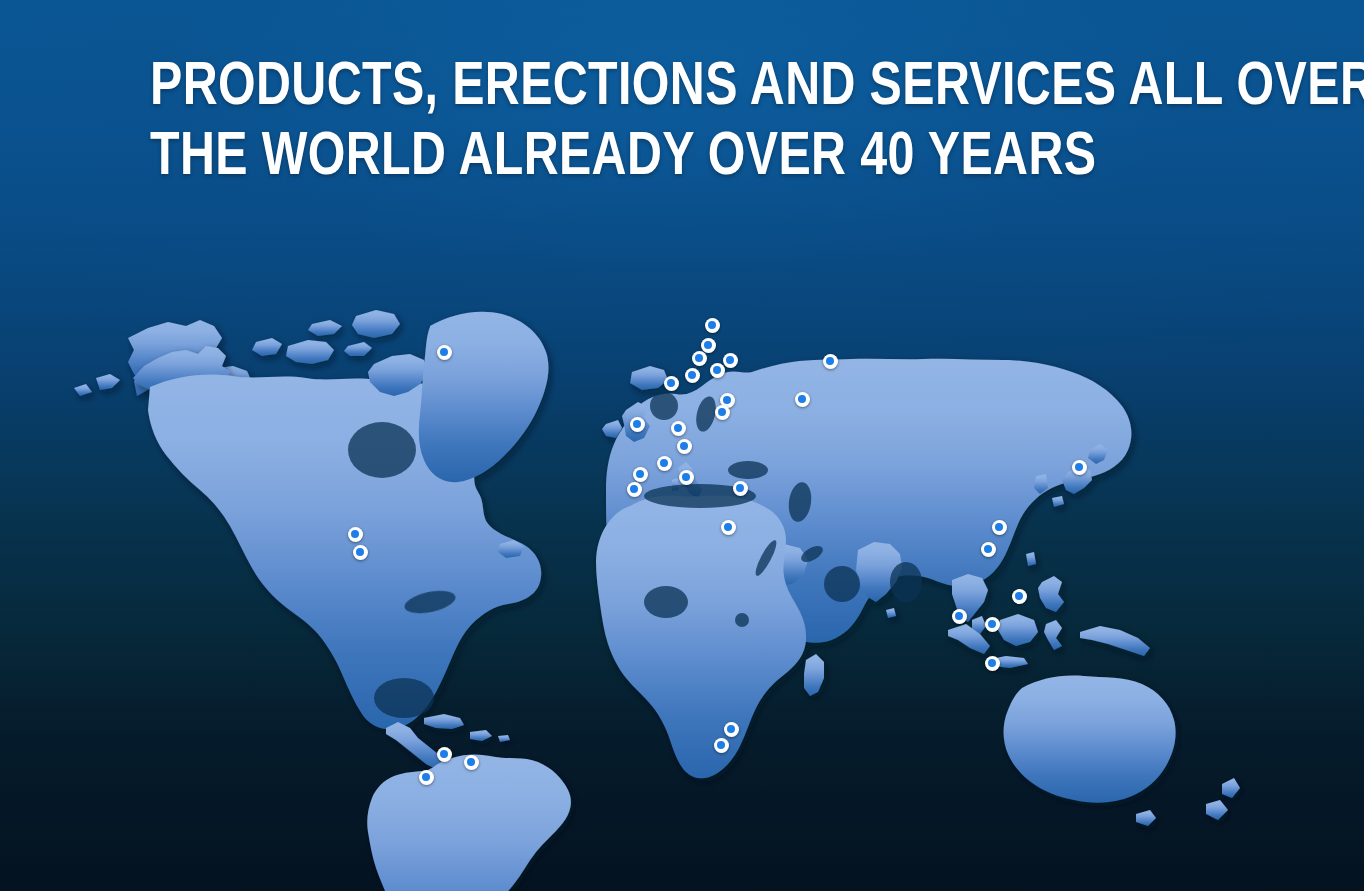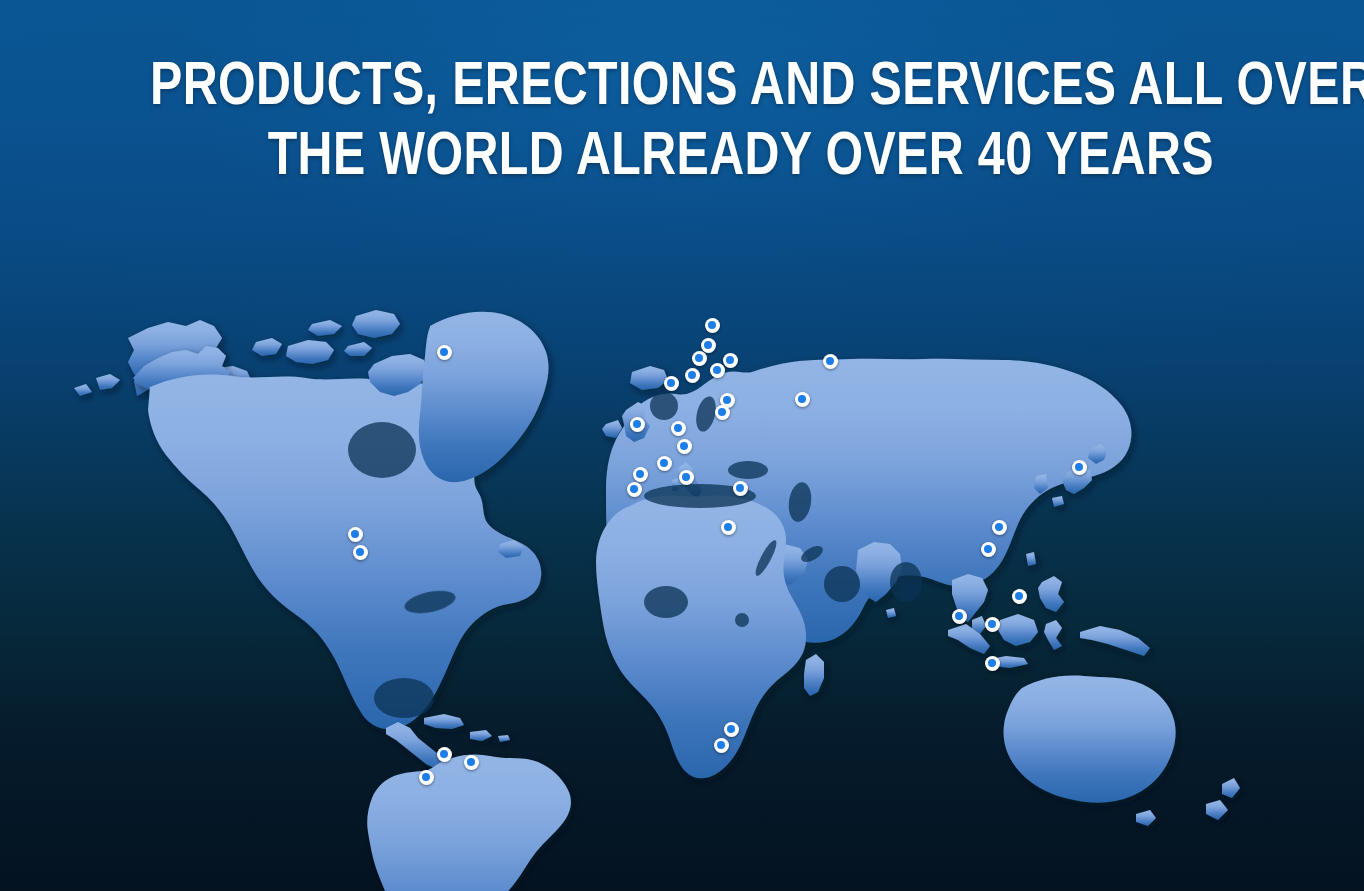--- a/index.html
+++ b/index.html
@@ -35,21 +35,21 @@
   }
   #bottomfade {
     position:absolute; left:0; right:0; bottom:0; height:260px;
     background:linear-gradient(180deg, rgba(4,20,35,0) 0%, rgba(4,18,32,0.55) 70%, rgba(4,17,30,0.8) 100%);
     pointer-events:none;
   }
 
   
   #title-block {
     position:absolute; top:48px; left:0; width:1364px;
-    text-align:right;
+    text-align:left;
     z-index:40;
   }
   .title-line {
     display:block;
     color:#ffffff;
     font-family:"Liberation Sans", sans-serif;
     font-weight:bold;
     font-size:62px;
     line-height:70px;
     letter-spacing:0.5px;

